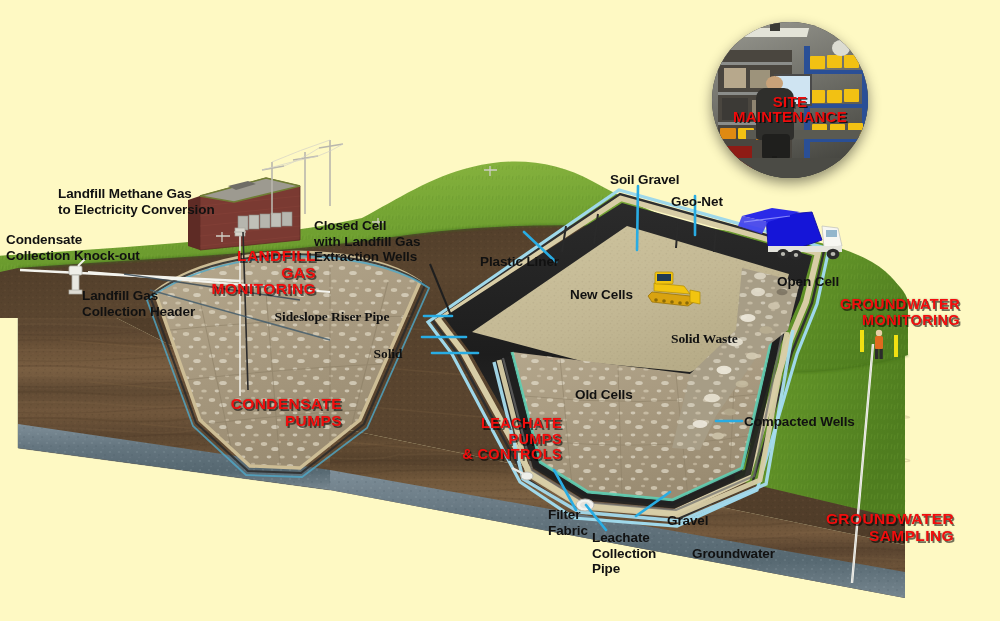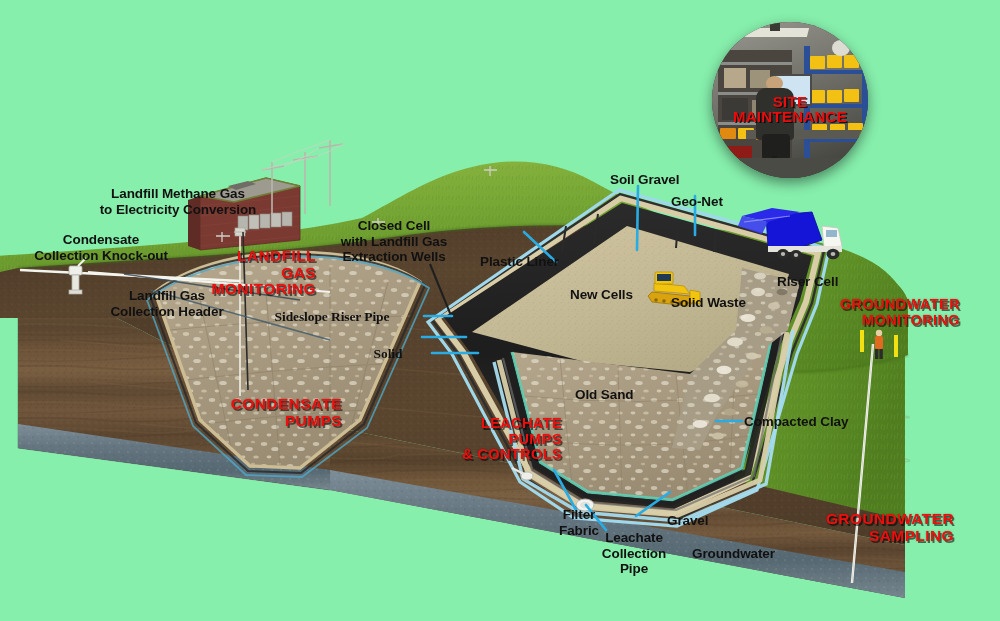--- a/index.html
+++ b/index.html
@@ -1,25 +1,25 @@
 <!DOCTYPE html>
 <html><head>
 <meta charset="utf-8">
 <title>Landfill Cross-Section Diagram</title>
 <style>
   html,body{margin:0;padding:0;background:#ffffff;}
   body{font-family:"Liberation Sans", sans-serif;}
-  #stage{position:relative;width:1000px;height:621px;background:#86efac;overflow:hidden;}
+  #stage{position:relative;width:1000px;height:621px;background:#fef9c3;overflow:hidden;}
   #stage svg.layer{position:absolute;left:0;top:0;width:1000px;height:621px;}
 
   
   .lbl{position:absolute;color:#111111;font-weight:bold;line-height:1.15;
        letter-spacing:-0.1px;white-space:pre;}
   .lbl.b{font-size:13.5px;}
-  .lbl.c{text-align:center;}
+  .lbl.c{}
   .lbl.r{text-align:center;font-family:Liberation Serif, serif;}
 
   .redlbl{position:absolute;color:#f20d0d;font-weight:bold;text-align:right;
           line-height:1.08;letter-spacing:0.4px;white-space:pre;
           text-shadow:1.6px 1.6px 0 rgba(0,0,0,0.55), 0 0 2px rgba(0,0,0,0.35);}
   .redlbl.r14{font-size:14.5px;}
   .redlbl.r15{font-size:15.5px;}
 
   
   #inset{position:absolute;left:712px;top:22px;width:156px;height:156px;border-radius:50%;
@@ -686,27 +686,27 @@
   <div class="lbl b r" style="left:348px;top:346px;width:80px;">Solid</div>
 
   <div class="lbl b" style="left:480px;top:213px;margin-top:41px;">Plastic Liner</div>
 
   <div class="lbl b" style="left:610px;top:172px;">Soil Gravel</div>
 
   <div class="lbl b" style="left:671px;top:194px;">Geo-Net</div>
 
   <div class="lbl b" style="left:570px;top:287px;">New Cells</div>
 
-  <div class="lbl b" style="left:671px;top:295px;">Solid Waste</div>
-
-  <div class="lbl b" style="left:777px;top:274px;">Riser Cell</div>
-
-  <div class="lbl b" style="left:575px;top:387px;">Old Sand</div>
-
-  <div class="lbl b" style="left:744px;top:414px;">Compacted Clay</div>
+  <div class="lbl b" style="left:671px;top:331px;font-family:Liberation Serif, serif;">Solid Waste</div>
+
+  <div class="lbl b" style="left:777px;top:274px;">Open Cell</div>
+
+  <div class="lbl b" style="left:575px;top:387px;">Old Cells</div>
+
+  <div class="lbl b" style="left:744px;top:414px;">Compacted Wells</div>
 
   <div class="lbl b c" style="left:548px;top:507px;width:62px;">Filter
 Fabric</div>
 
   <div class="lbl b c" style="left:592px;top:530px;width:84px;">Leachate
 Collection
 Pipe</div>
 
   <div class="lbl b" style="left:667px;top:513px;">Gravel</div>
 

